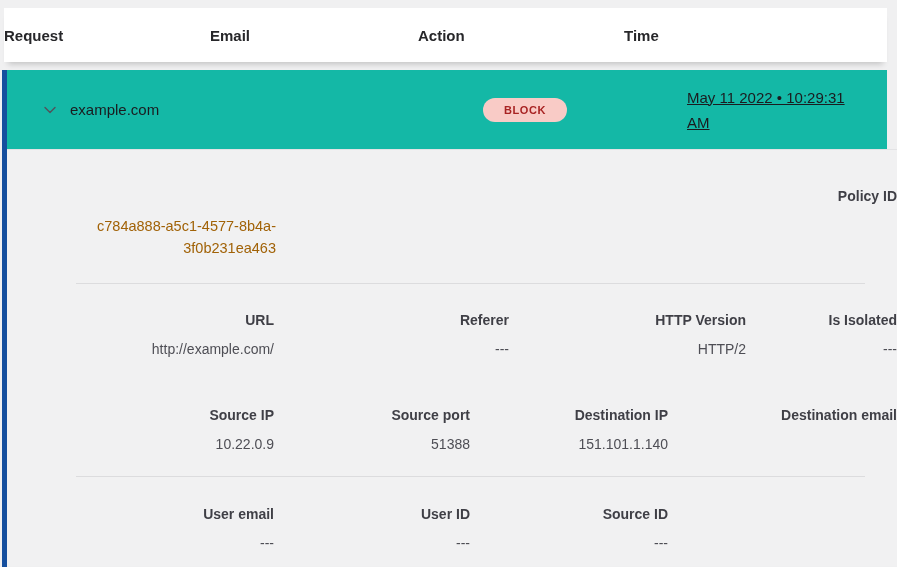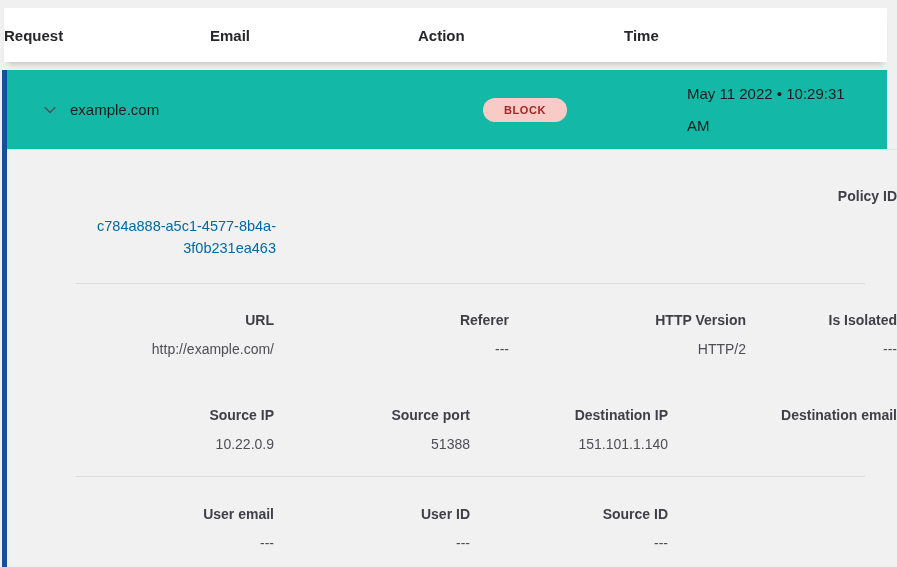--- a/index.html
+++ b/index.html
@@ -39,21 +39,21 @@
   }
   .chevron{
     position:absolute;left:35px;top:50%;
     transform:translateY(-50%);
     width:16px;height:16px;display:block;
   }
   .rcell{font-size:15px;color:#1b1b1f;}
   .rcell.c1{width:206px;padding-left:3px;box-sizing:border-box;}
   .rcell.c2{width:208px;}
   .rcell.c3{width:206px;}
-  .rcell.c4{flex:1;padding-right:17px;line-height:32px;}
+  .rcell.c4{flex:1;padding-right:17px;line-height:25px;text-decoration:underline;}
   .badge{
     display:inline-block;margin-left:2px;
     background:#f9cbc6;color:#a82323;
     font-size:11px;font-weight:700;letter-spacing:0.6px;
     padding:6px 21px;border-radius:999px;
   }
   
   .details{
     background:#f1f1f2;
     border-top:1px solid #e3e3e5;
@@ -65,21 +65,21 @@
     line-height:17px;
   }
   .fvalue{
     font-size:14px;font-weight:400;color:#4e4e55;
     line-height:17px;margin-top:12px;
   }
   .policy-link{
     display:block;width:200px;
     margin-top:10px;
     font-size:14.5px;line-height:22px;
-    color:#0369a1;text-decoration:none;cursor:pointer;
+    color:#a16207;text-decoration:none;cursor:pointer;
   }
   .divider{
     height:1px;background:#dcdcde;
     margin-right:32px;border:0;
   }
   .div1{margin-top:24px;}
   .div2{margin-top:23px;}
   .field-row{
     display:grid;
     grid-template-columns:198px 196px 198px 1fr;

